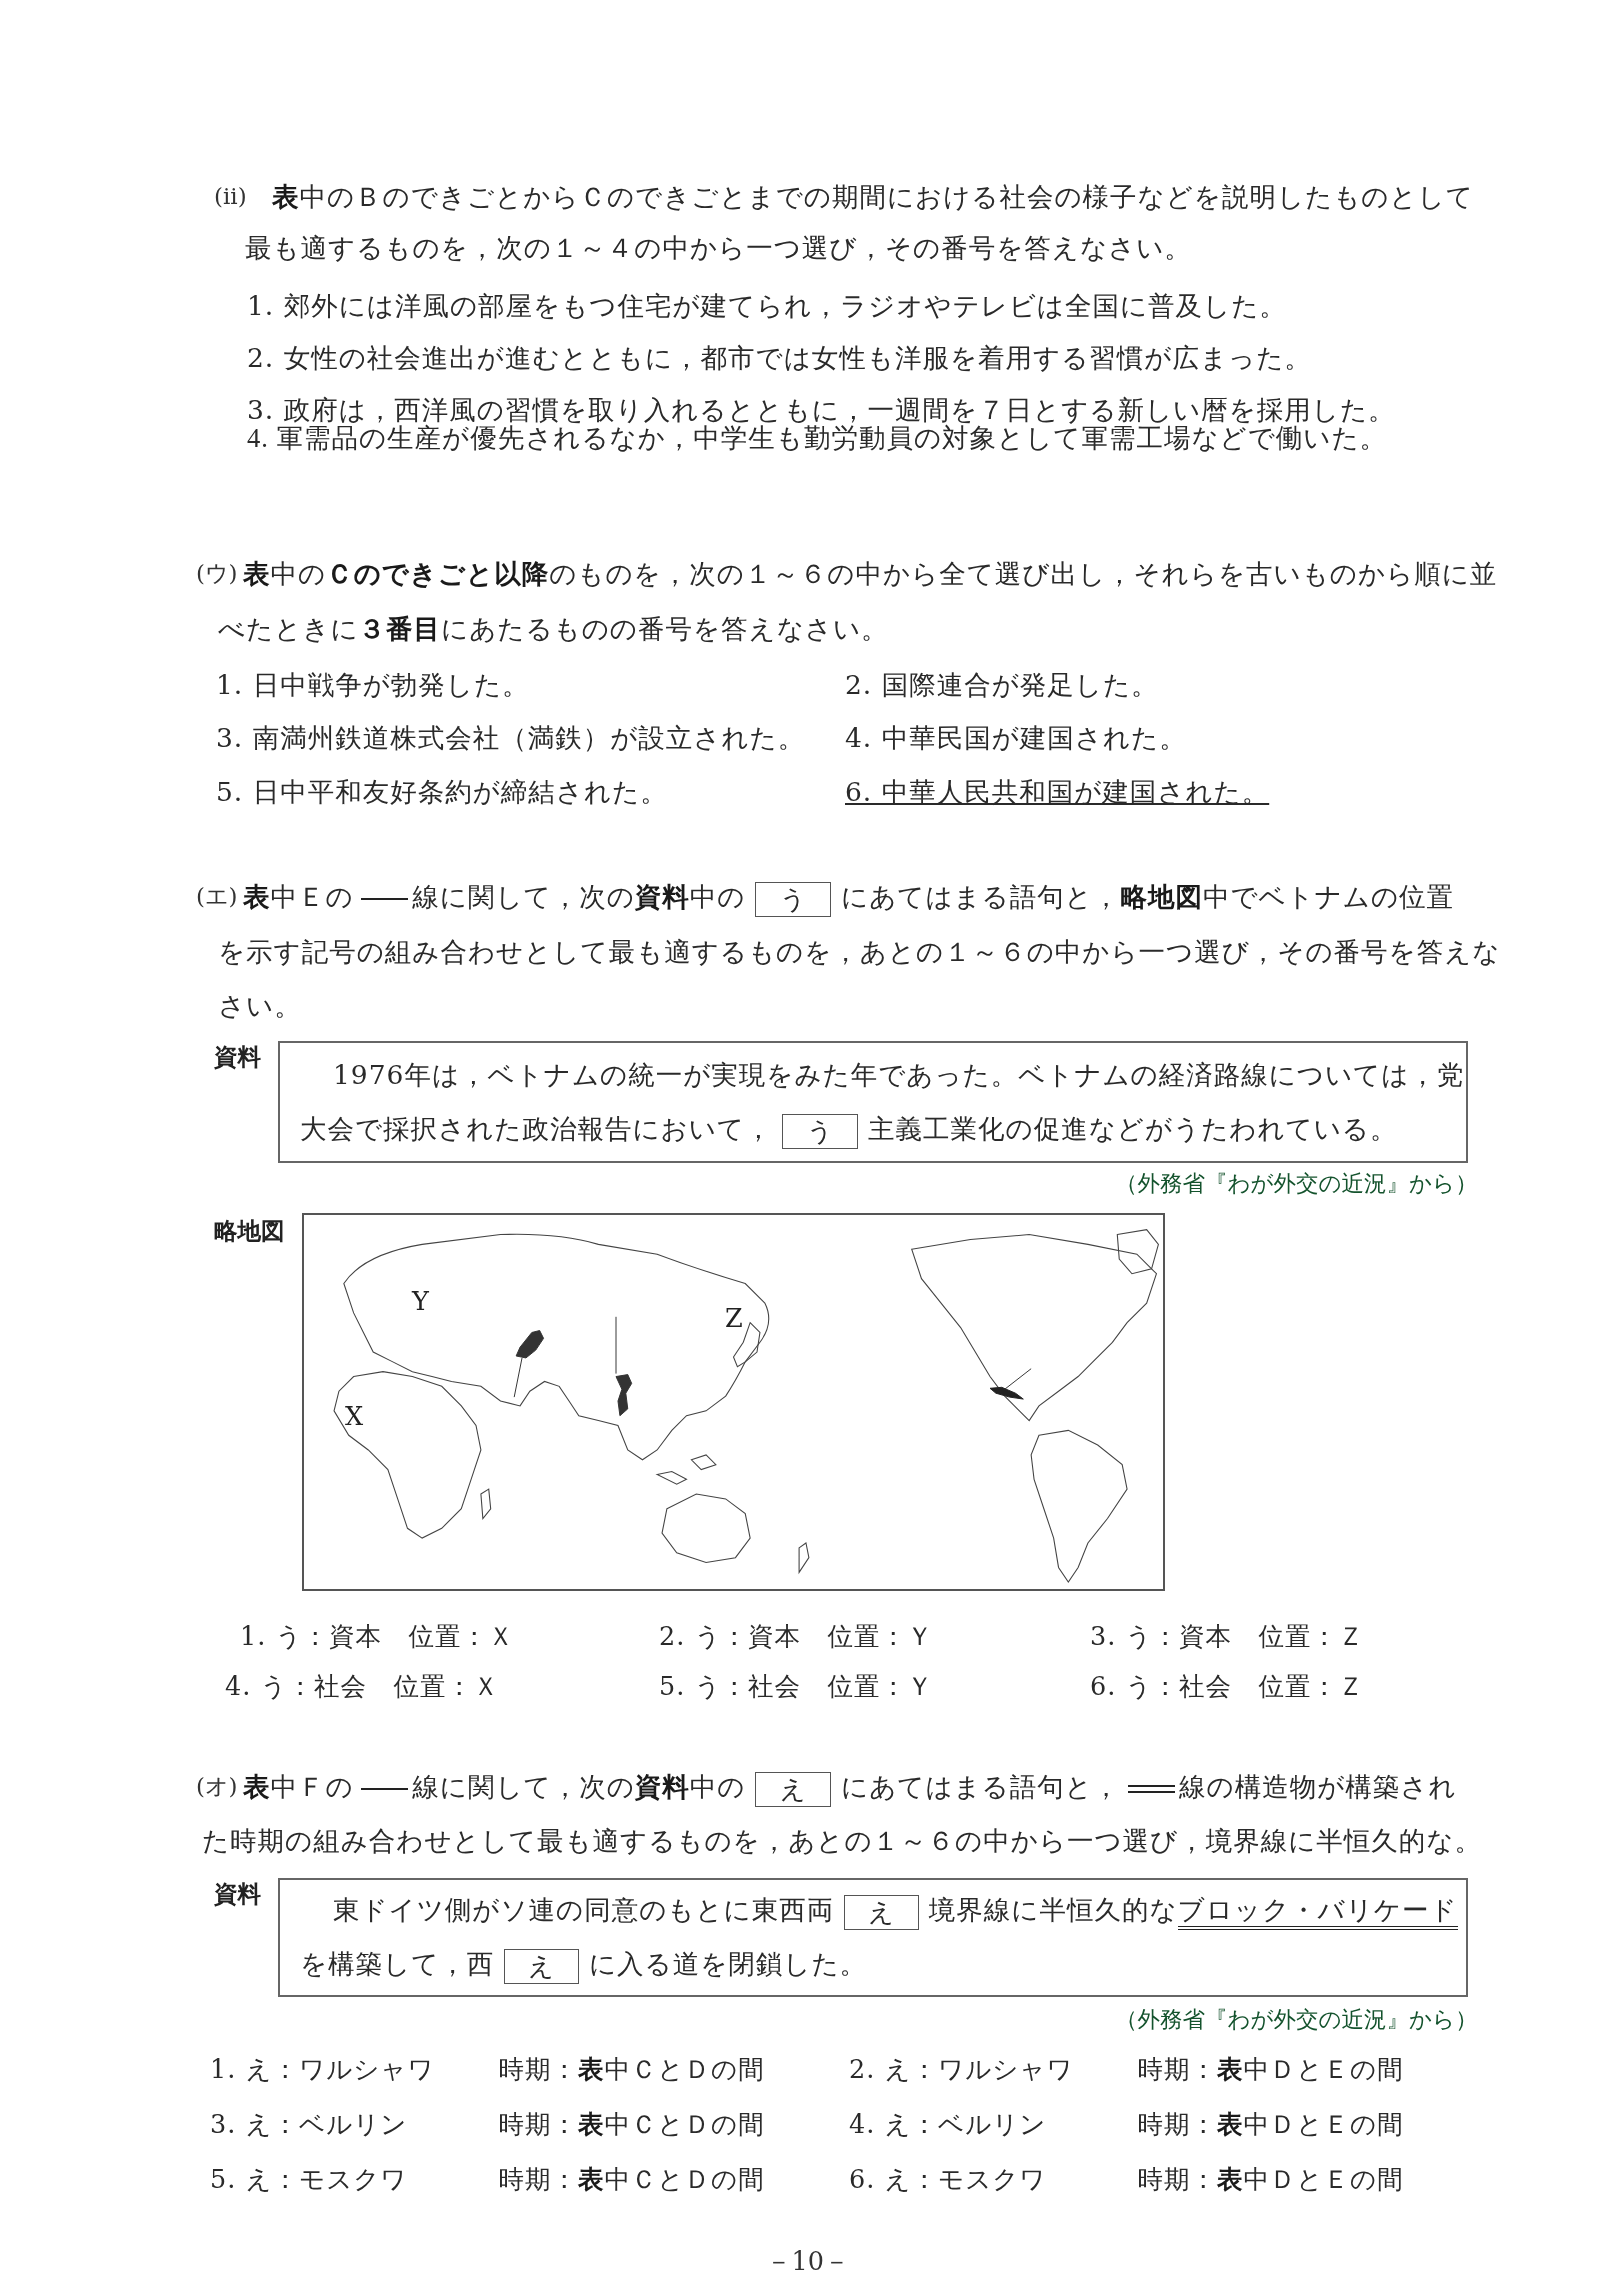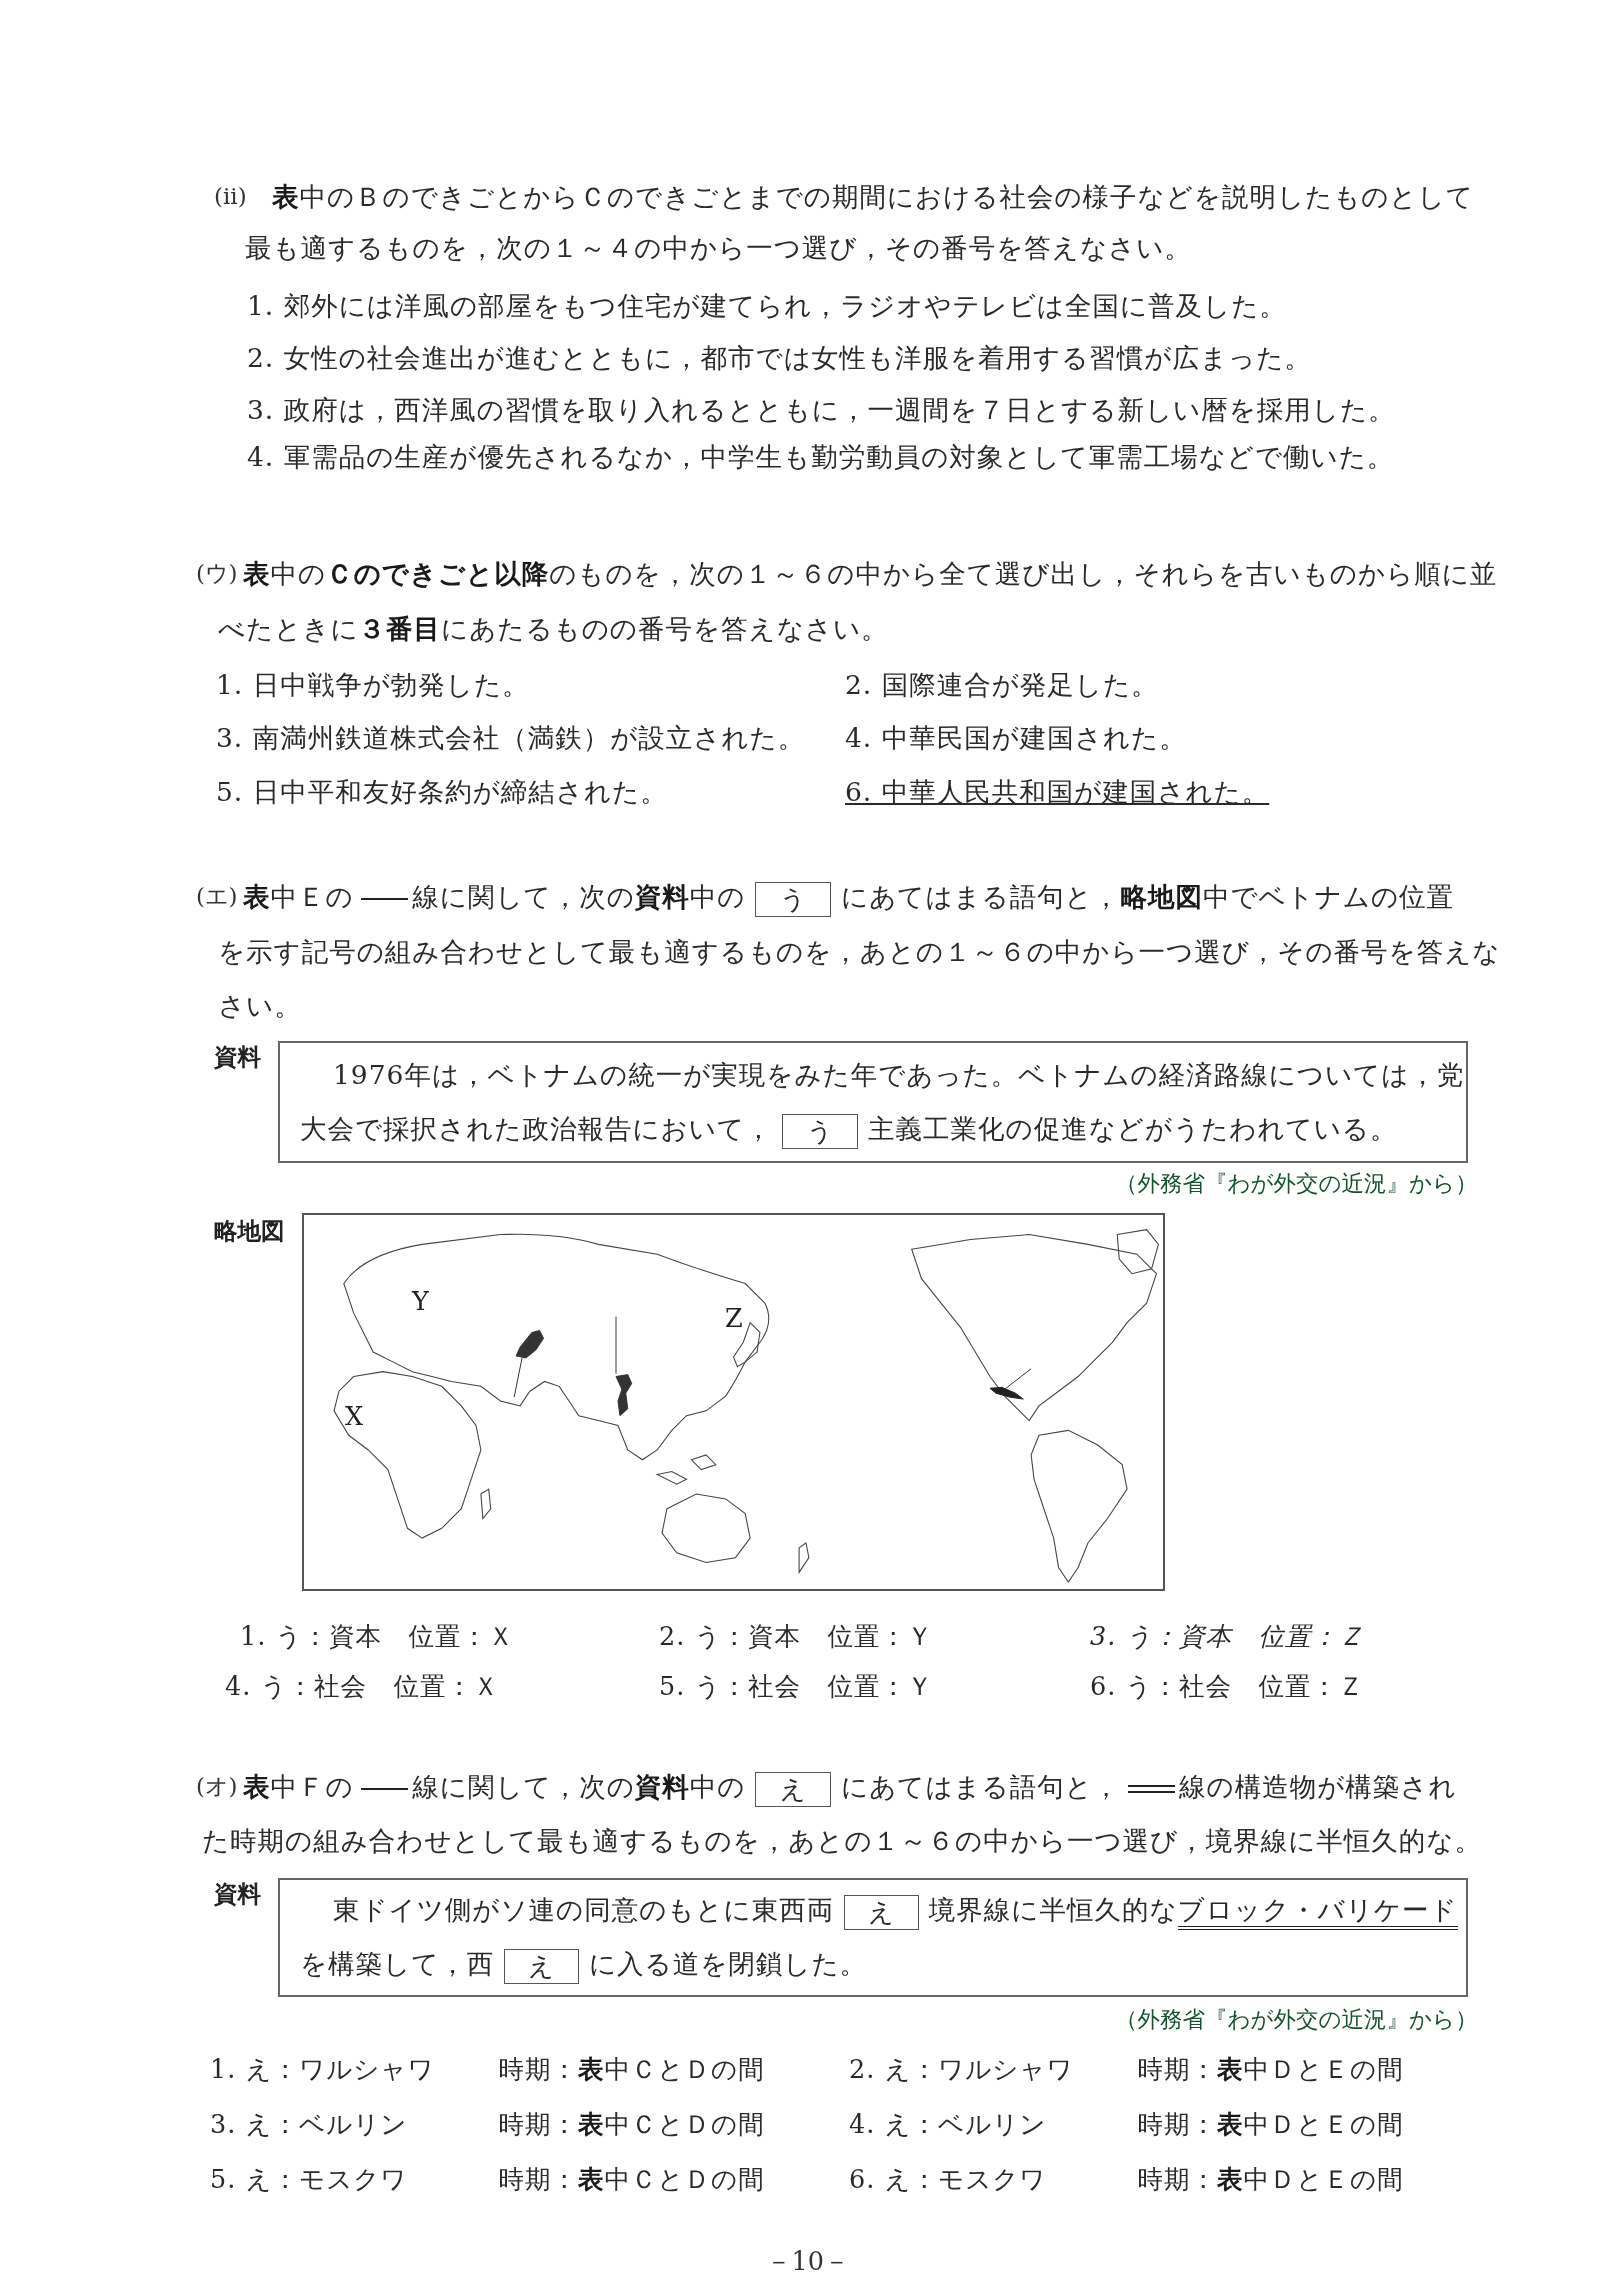--- a/index.html
+++ b/index.html
@@ -32,21 +32,21 @@
 
 <div>
   <span class="marker" style="left:214px; top:179px;">(ii)</span>
   <div class="line" style="left:272px; top:179px;">
     <span class="b">表</span><span>中のＢのできごとからＣのできごとまでの期間における社会の様子などを説明したものとして</span>
   </div>
   <div class="line" style="left:245px; top:230px;">最も適するものを，次の１～４の中から一つ選び，その番号を答えなさい。</div>
   <div class="line" style="left:247px; top:288px;">1.  郊外には洋風の部屋をもつ住宅が建てられ，ラジオやテレビは全国に普及した。</div>
   <div class="line" style="left:247px; top:340px;">2.  女性の社会進出が進むとともに，都市では女性も洋服を着用する習慣が広まった。</div>
   <div class="line" style="left:247px; top:392px;">3.  政府は，西洋風の習慣を取り入れるとともに，一週間を７日とする新しい暦を採用した。</div>
-  <div class="line" style="left:247px; top:439px;">4.  軍需品の生産が優先されるなか，中学生も勤労動員の対象として軍需工場などで働いた。</div>
+  <div class="line" style="left:247px; top:421px;font-family:Liberation Serif, serif;">4.  軍需品の生産が優先されるなか，中学生も勤労動員の対象として軍需工場などで働いた。</div>
 </div>
 
 <div>
   <span class="marker" style="left:196px; top:556px;">(ウ)</span>
   <div class="line" style="left:243px; top:556px;">
     <span class="b">表</span><span>中の</span><span class="b">Ｃのできごと以降</span><span>のものを，次の１～６の中から全て選び出し，それらを古いものから順に並</span>
   </div>
   <div class="line" style="left:218px; top:611px;">
     <span>べたときに</span><span class="b">３番目</span><span>にあたるものの番号を答えなさい。</span>
   </div>
@@ -109,21 +109,21 @@
       <path d="M700,177 L712,176 L726,182 L734,188 L720,186 L706,182 Z" fill="#222" stroke="#222"></path>
       <line x1="715" y1="178" x2="742" y2="157" stroke="#333" stroke-width="1"></line>
     </svg>
     <span class="map-label" style="left:41px; top:186px;">X</span>
     <span class="map-label" style="left:108px; top:71px;">Y</span>
     <span class="map-label" style="left:421px; top:88px;">Z</span>
   </div>
 
   <div class="choice" style="left:240px; top:1619px;">1.  う：資本　位置：Ｘ</div>
   <div class="choice" style="left:659px; top:1619px;">2.  う：資本　位置：Ｙ</div>
-  <div class="choice" style="left:1090px; top:1619px;font-style:italic;">3.  う：資本　位置：Ｚ</div>
+  <div class="choice" style="left:1090px; top:1619px;">3.  う：資本　位置：Ｚ</div>
   <div class="choice" style="left:225px; top:1669px;">4.  う：社会　位置：Ｘ</div>
   <div class="choice" style="left:659px; top:1669px;">5.  う：社会　位置：Ｙ</div>
   <div class="choice" style="left:1090px; top:1669px;">6.  う：社会　位置：Ｚ</div>
 </div>
 
 <div>
   <span class="marker" style="left:196px; top:1769px;">(オ)</span>
   <div class="line" style="left:243px; top:1769px;">
     <span class="b">表</span><span>中Ｆの</span><span class="dash"></span><span>線に関して，次の</span><span class="b">資料</span><span>中の</span><span class="blank">え</span><span>にあてはまる語句と，</span><span class="ddash"></span><span>線の構造物が構築され</span>
   </div>

